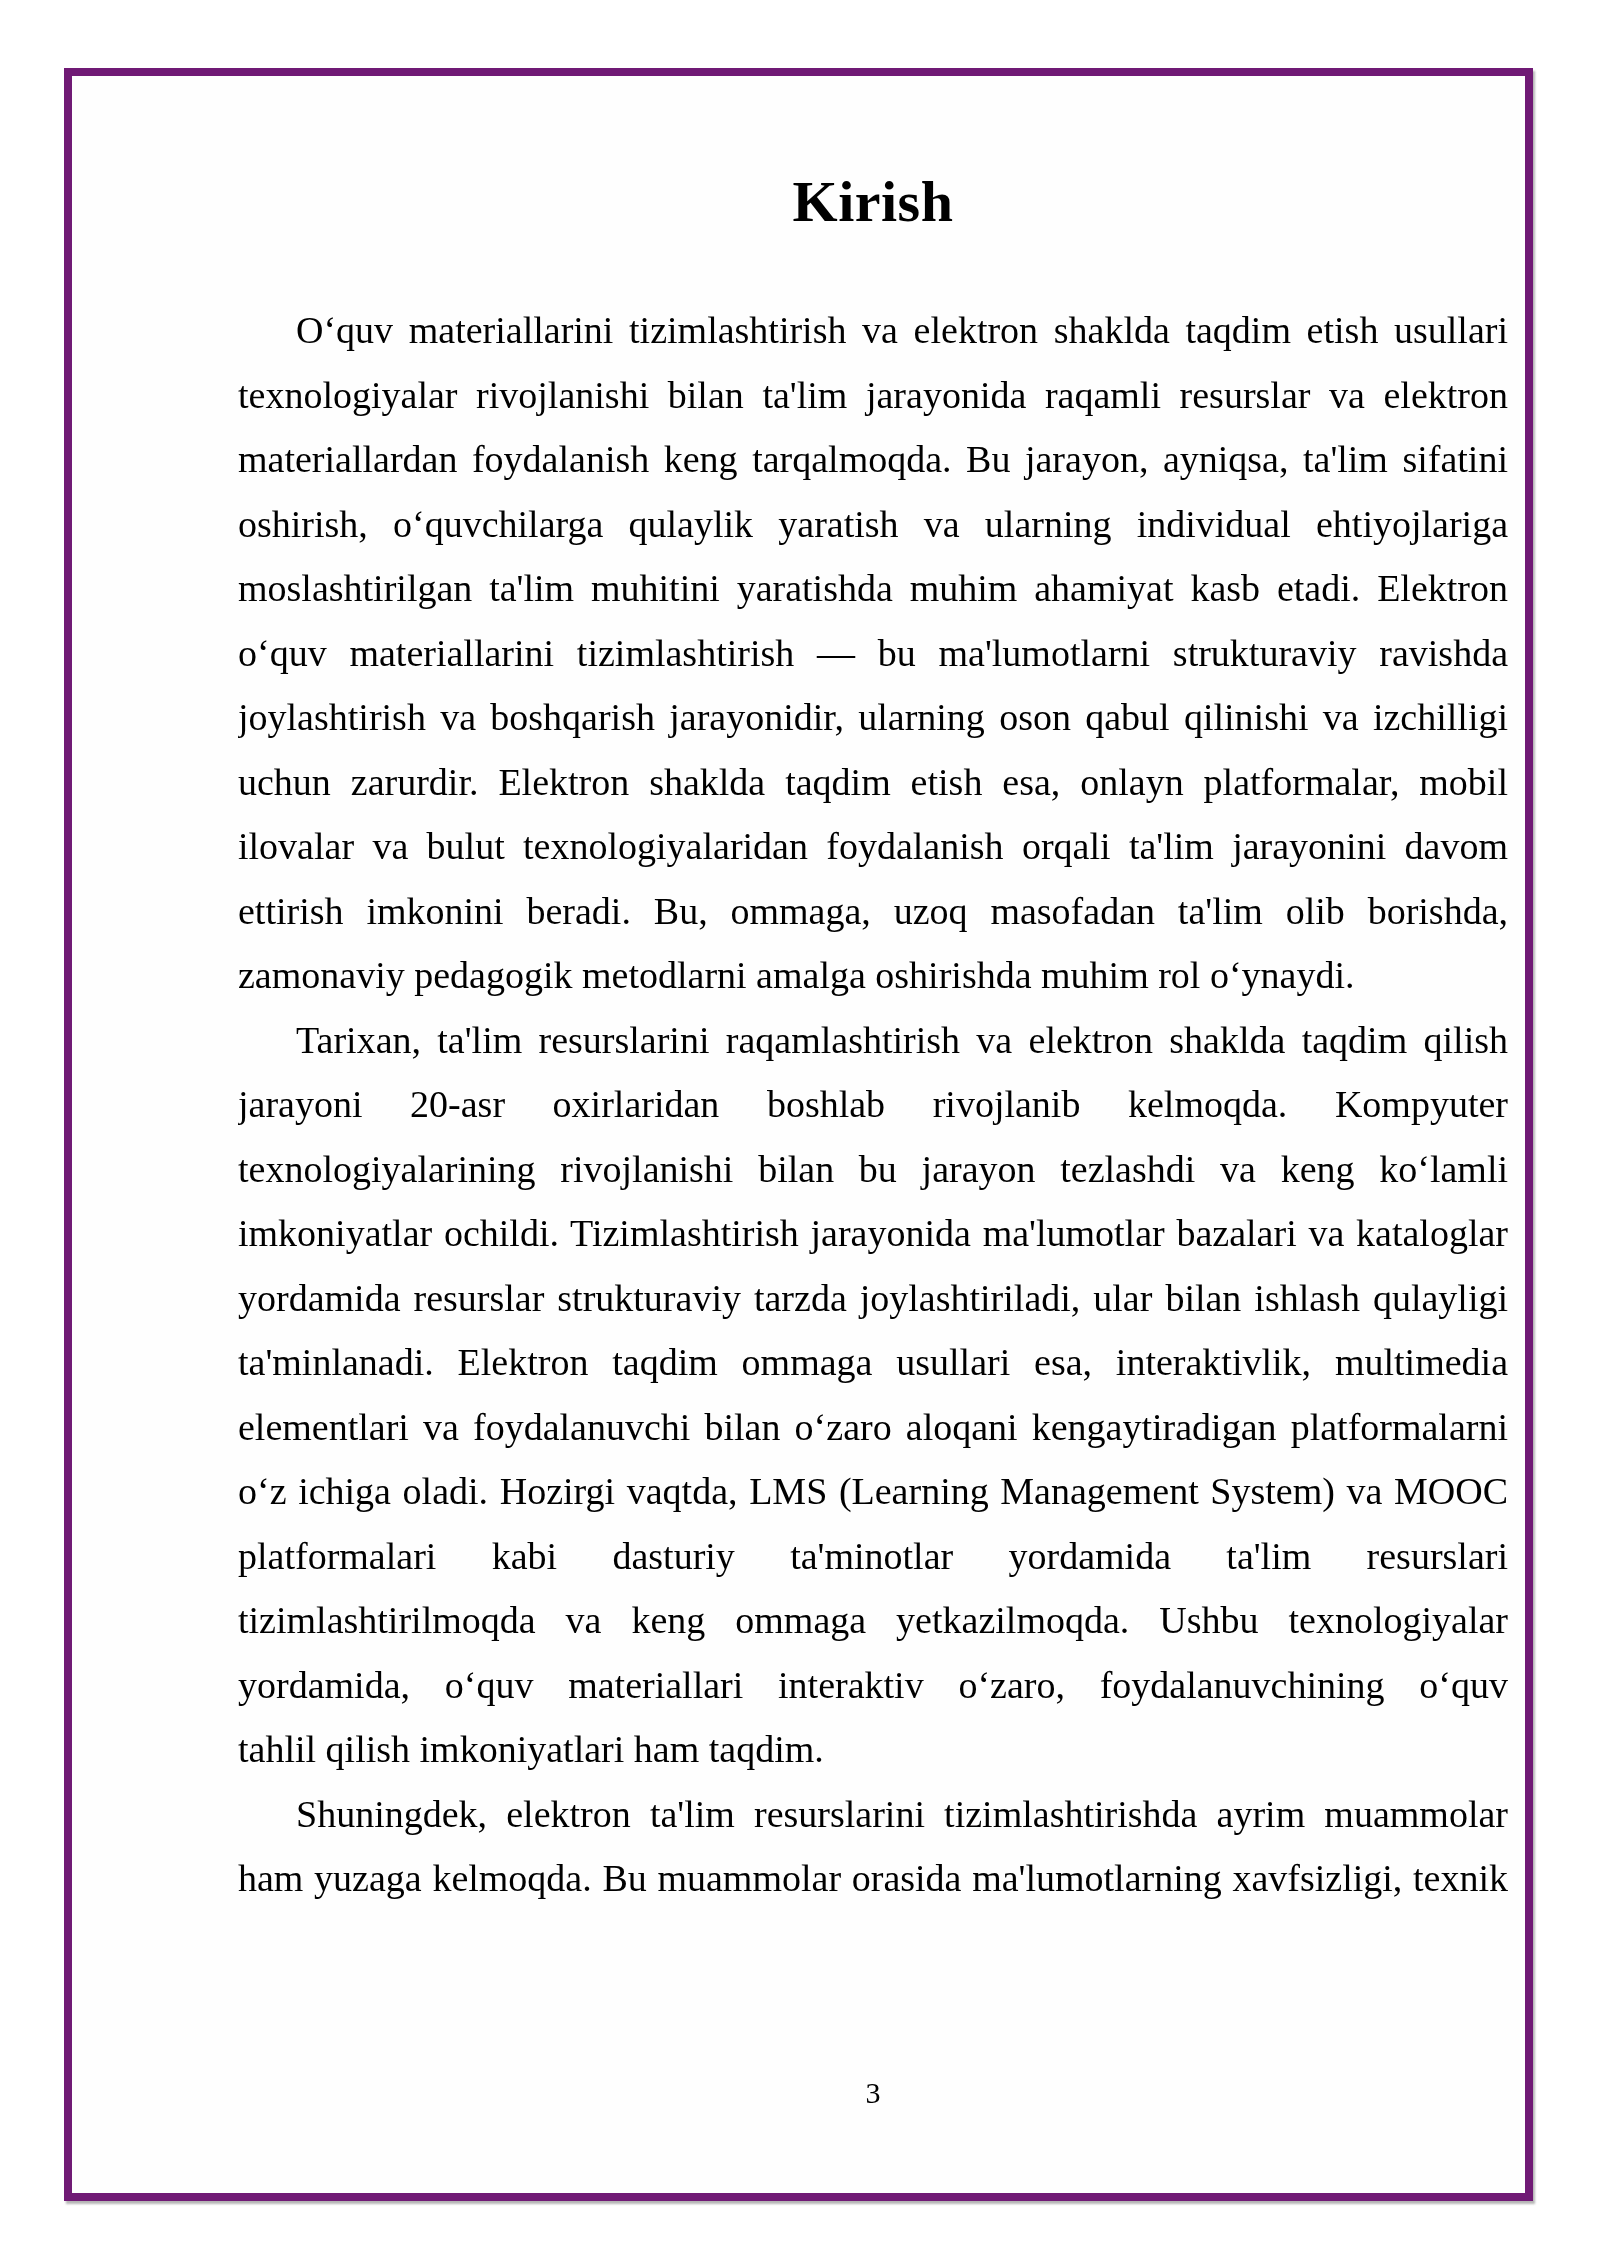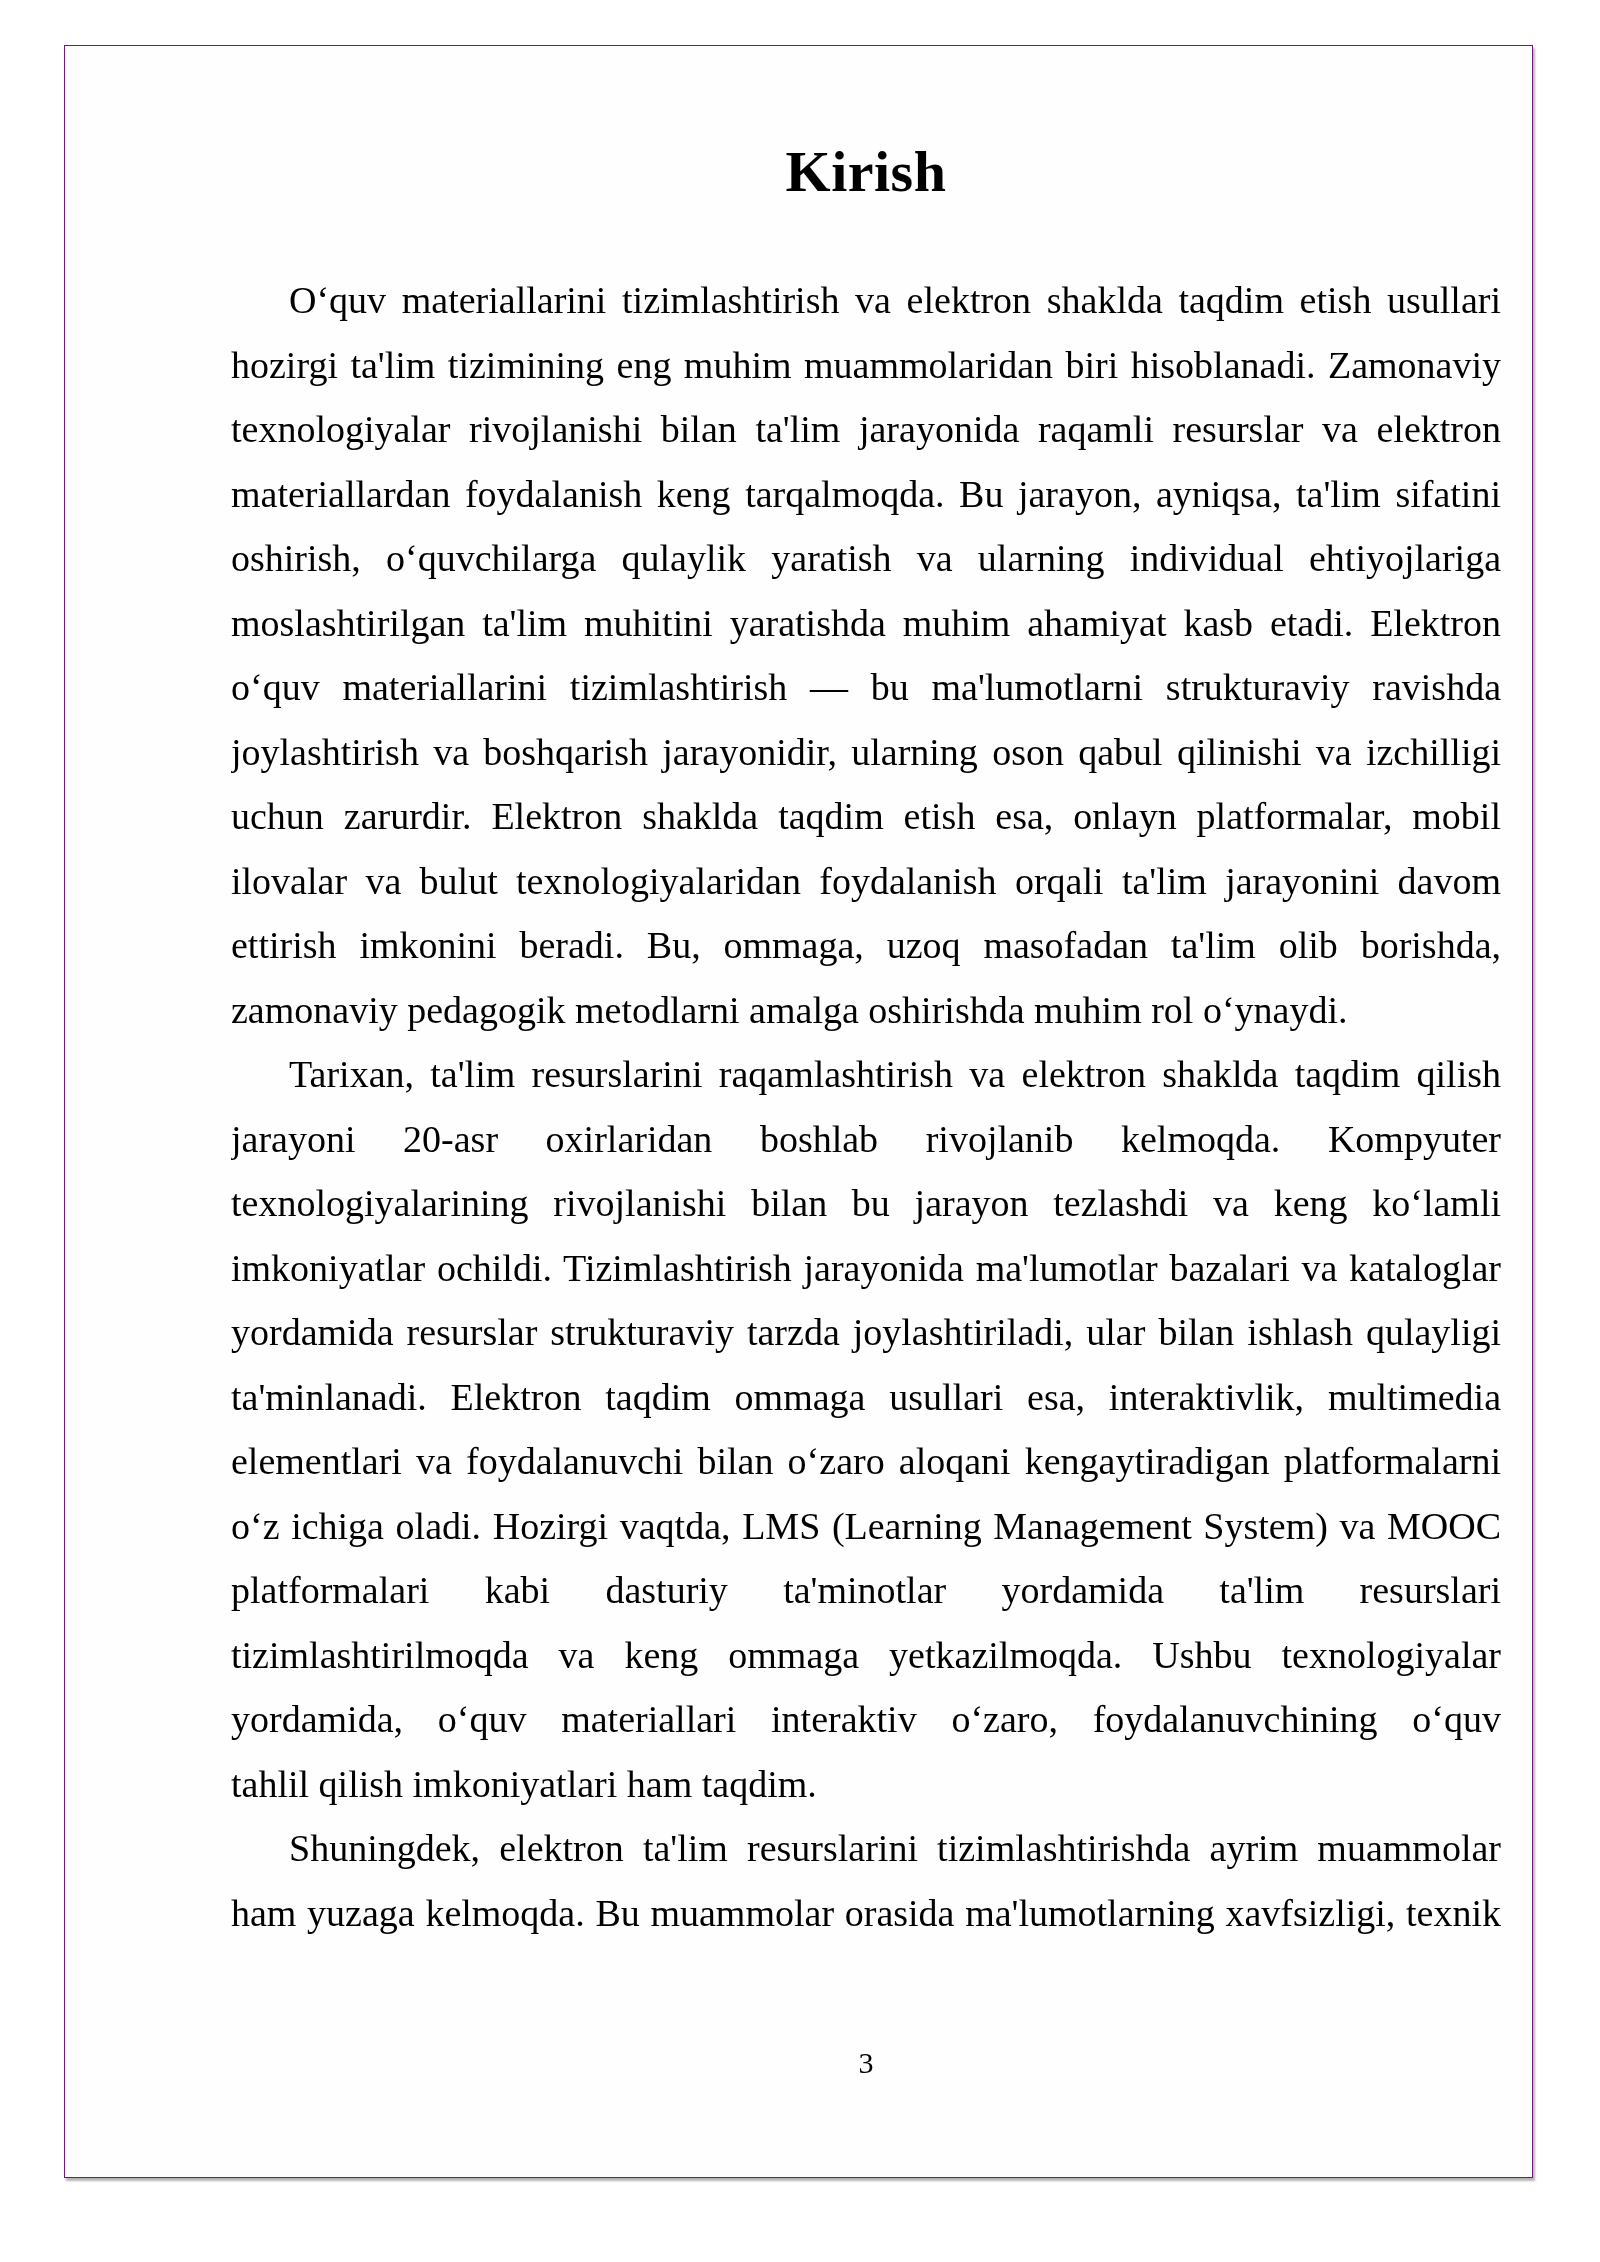--- a/index.html
+++ b/index.html
@@ -6,25 +6,25 @@
     margin: 0;
     padding: 0;
     width: 1600px;
     height: 2262px;
     background: #ffffff;
     overflow: hidden;
   }
   .page-frame {
     position: absolute;
     left: 64px;
-    top: 45px;
+    top: 68px;
     width: 1469px;
     height: 2133px;
     background: #fefefe;
-    border: 1px solid #701a75;
+    border: 8px solid #701a75;
     box-sizing: border-box;
     box-shadow: 2px 3px 2px rgba(90,90,90,0.45);
     font-family: "Liberation Serif", "DejaVu Serif", serif;
     color: #000000;
   }
   .doc-title {
     position: absolute;
     left: 166px;
     top: 92px;
     width: 1270px;
@@ -69,21 +69,20 @@
   }
 </style>
 </head>
 <body>
 
 <div class="page-frame">
   <div class="doc-title">Kirish</div>
 
   <div class="paragraphs">
       <div class="line first">Oʻquv materiallarini tizimlashtirish va elektron shaklda taqdim etish usullari</div>
-      <div class="line">hozirgi ta'lim tizimining eng muhim muammolaridan biri hisoblanadi. Zamonaviy</div>
       <div class="line">texnologiyalar rivojlanishi bilan ta'lim jarayonida raqamli resurslar va elektron</div>
       <div class="line">materiallardan foydalanish keng tarqalmoqda. Bu jarayon, ayniqsa, ta'lim sifatini</div>
       <div class="line">oshirish, oʻquvchilarga qulaylik yaratish va ularning individual ehtiyojlariga</div>
       <div class="line">moslashtirilgan ta'lim muhitini yaratishda muhim ahamiyat kasb etadi. Elektron</div>
       <div class="line">oʻquv materiallarini tizimlashtirish — bu ma'lumotlarni strukturaviy ravishda</div>
       <div class="line">joylashtirish va boshqarish jarayonidir, ularning oson qabul qilinishi va izchilligi</div>
       <div class="line">uchun zarurdir. Elektron shaklda taqdim etish esa, onlayn platformalar, mobil</div>
       <div class="line">ilovalar va bulut texnologiyalaridan foydalanish orqali ta'lim jarayonini davom</div>
       <div class="line">ettirish imkonini beradi. Bu, ommaga, uzoq masofadan ta'lim olib borishda,</div>
       <div class="line last-free">zamonaviy pedagogik metodlarni amalga oshirishda muhim rol oʻynaydi.</div>

